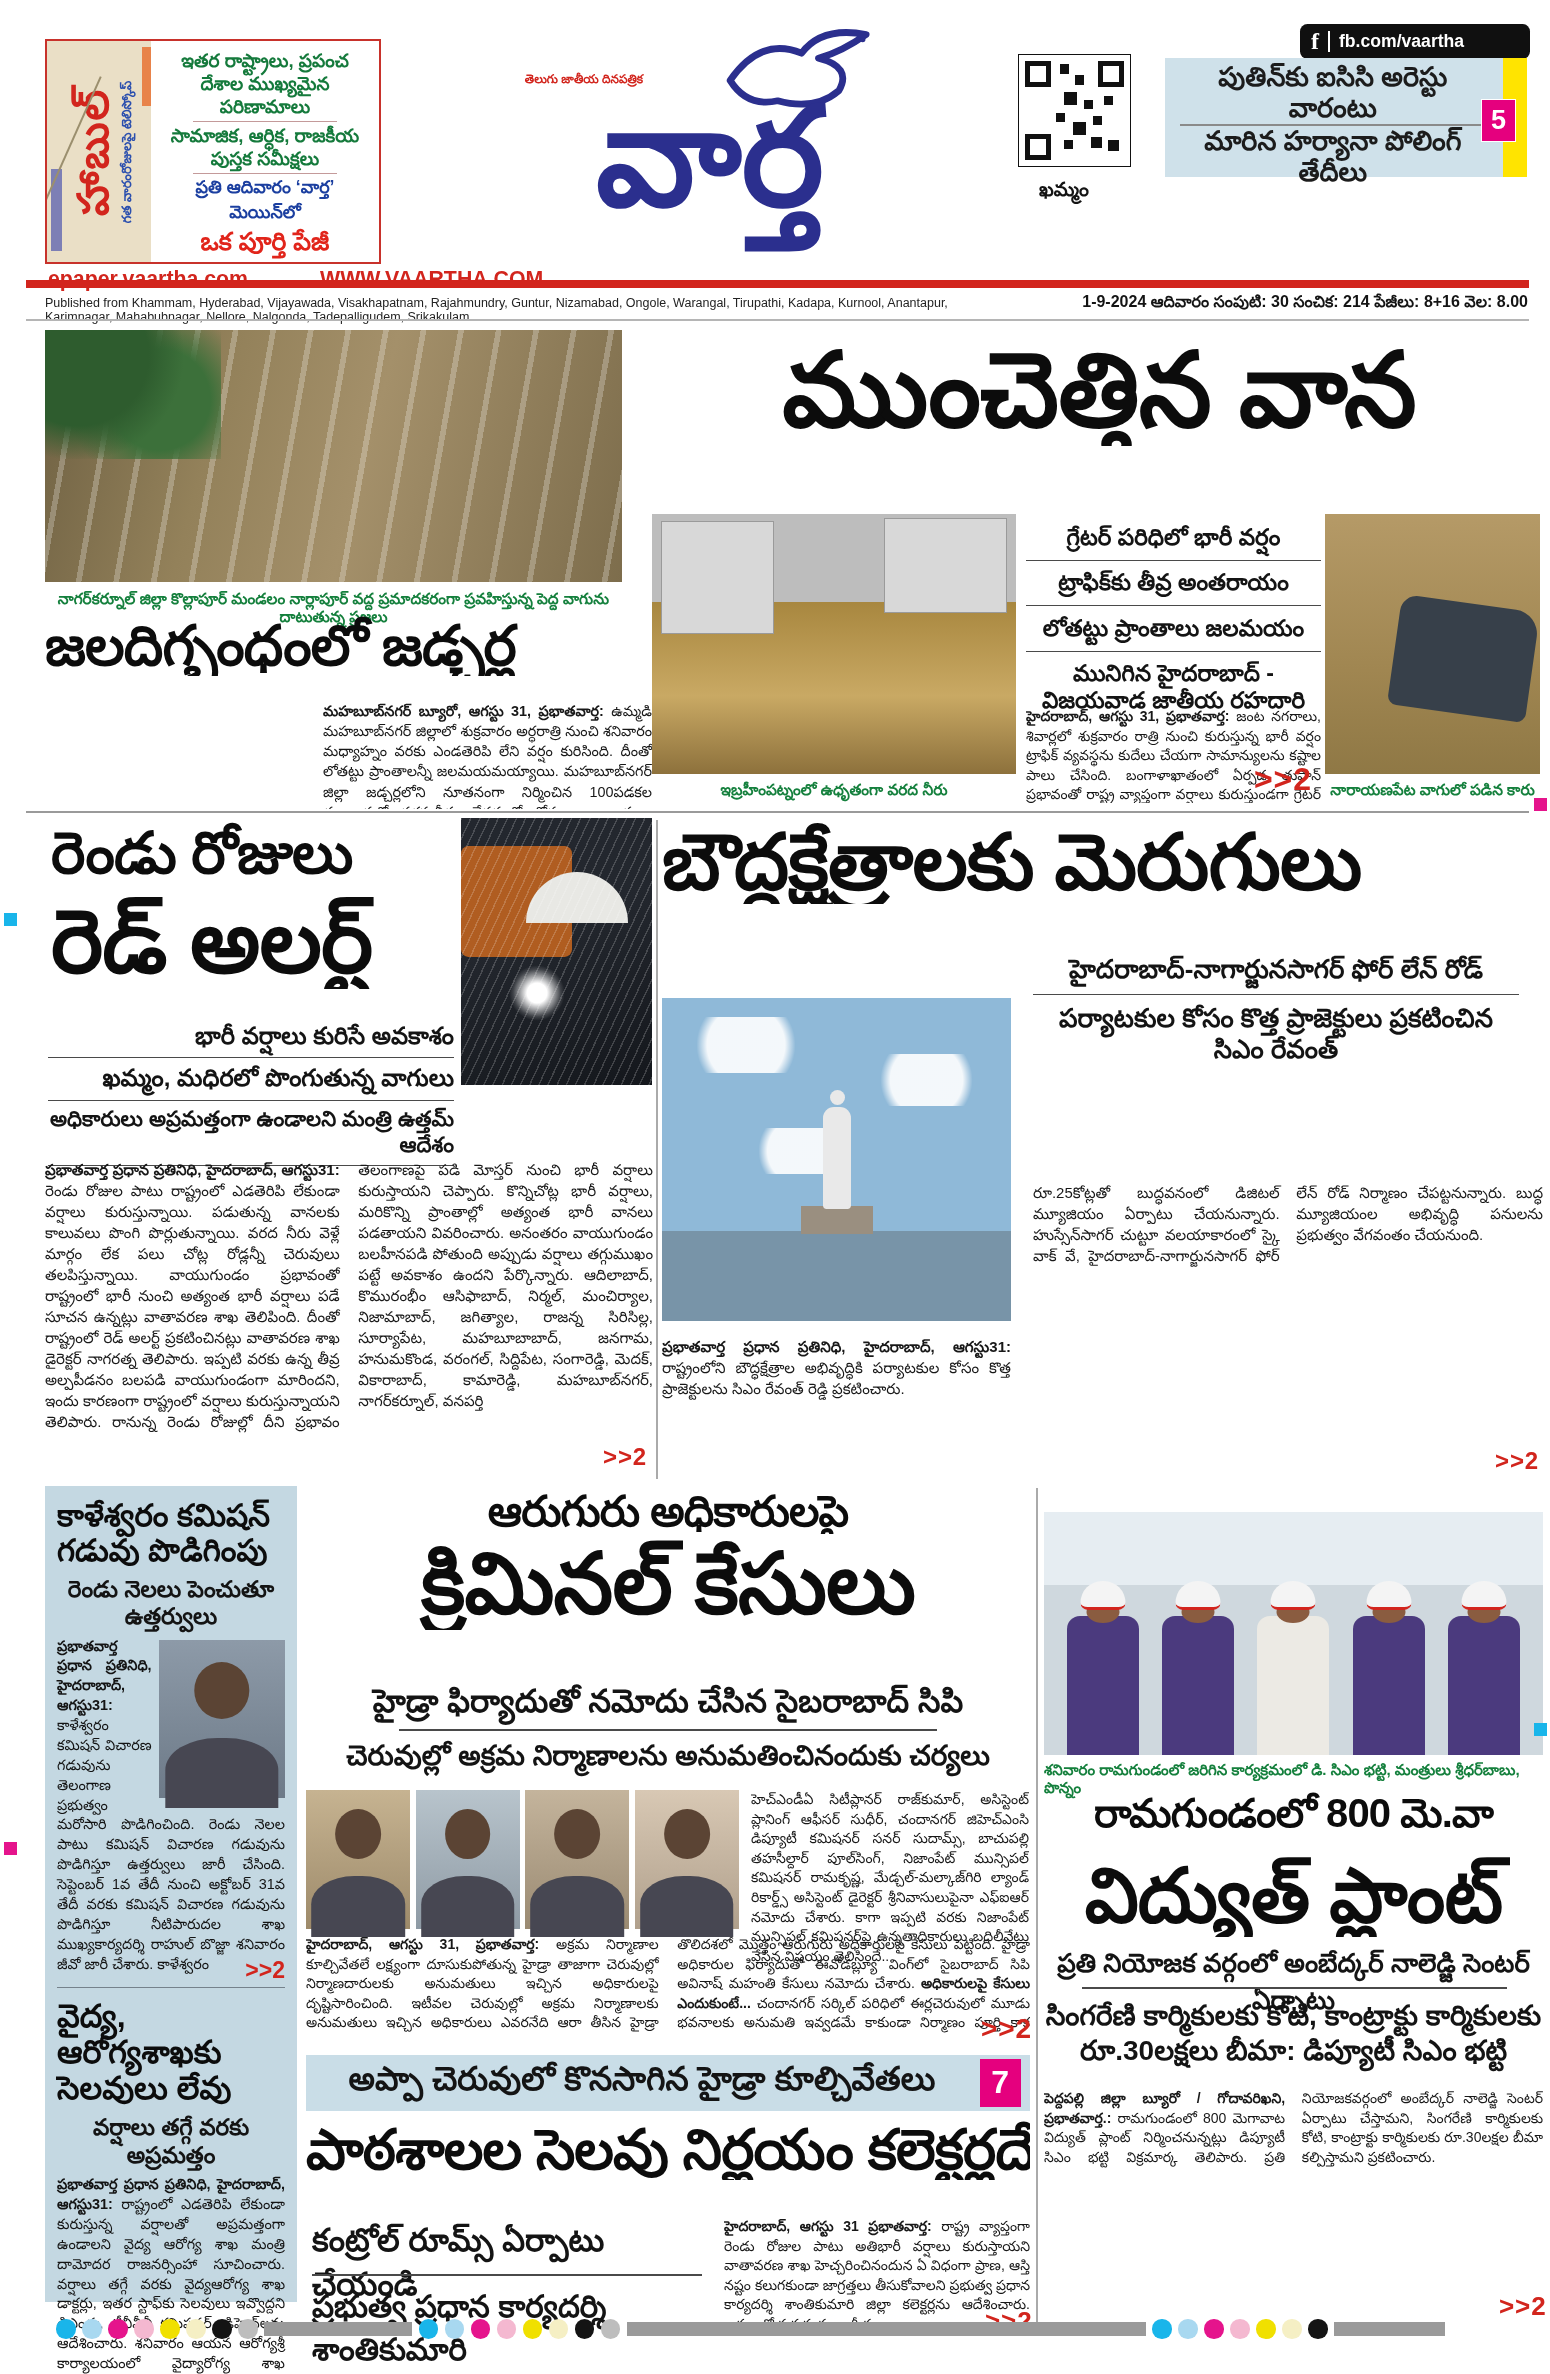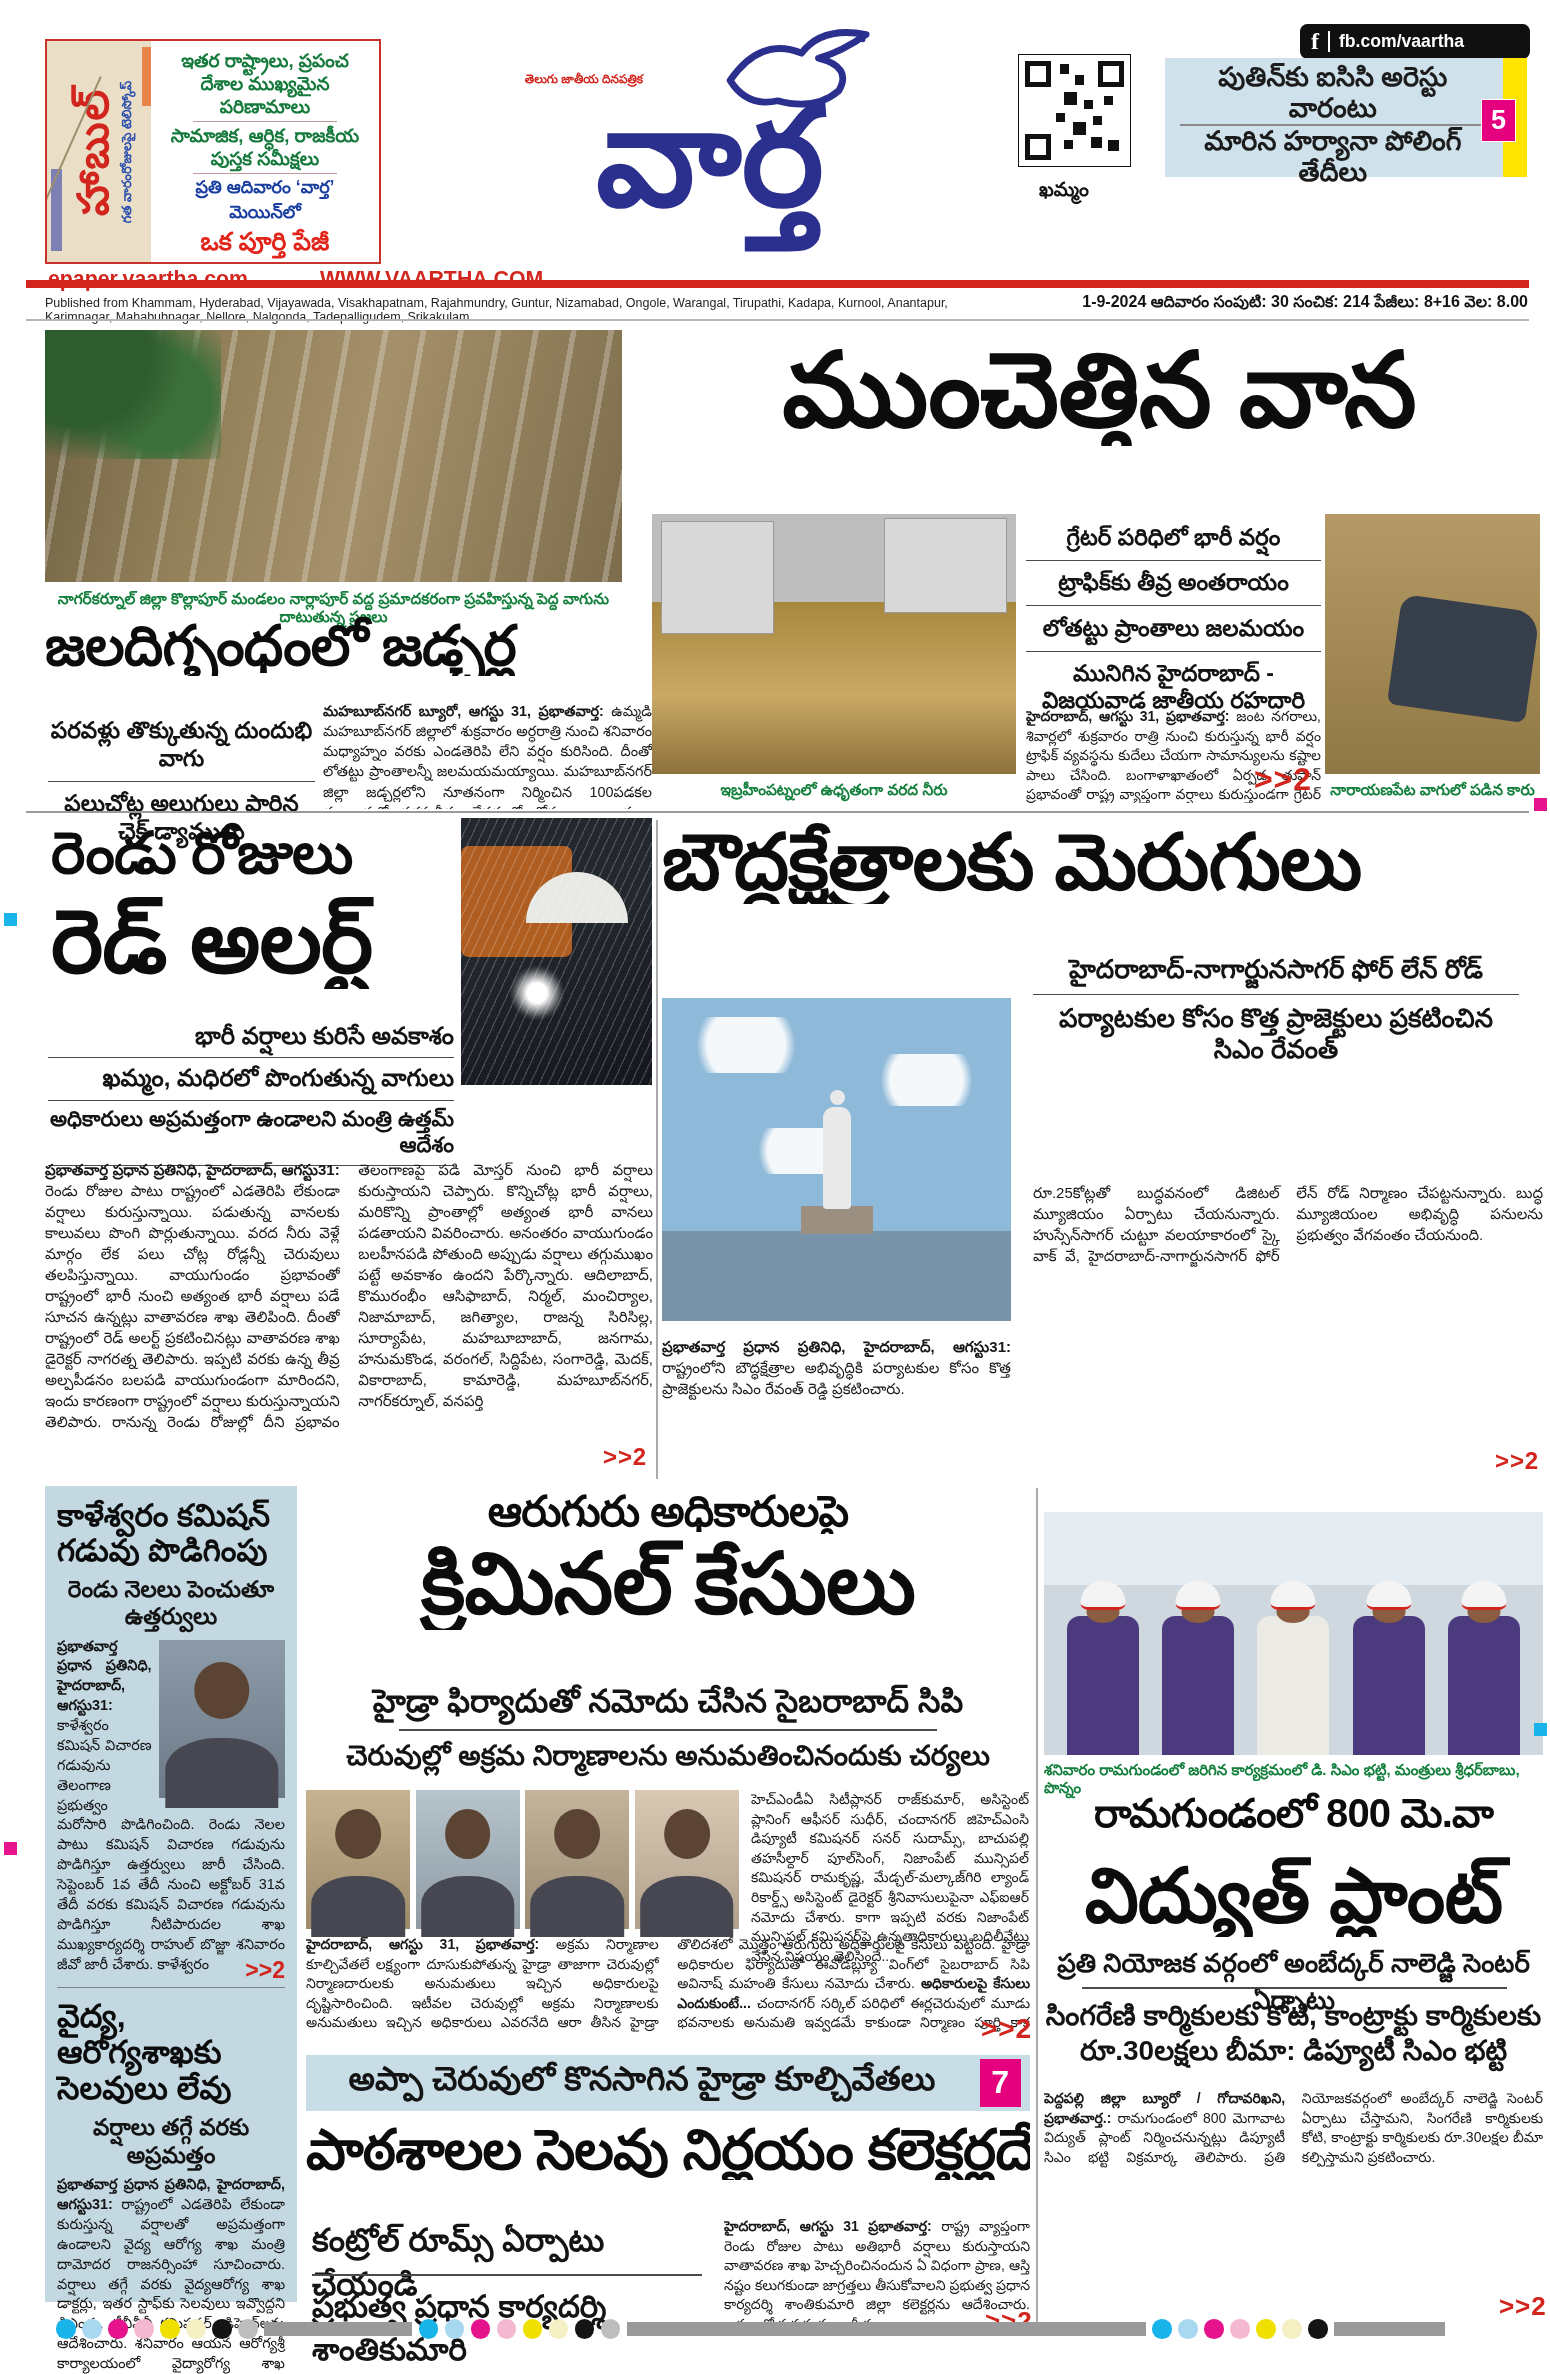--- a/index.html
+++ b/index.html
@@ -235,24 +235,20 @@
   <div class="abs" id="dateline">1-9-2024 ఆదివారం సంపుటి: 30 సంచిక: 214 పేజీలు: 8+16 వెల: 8.00</div>
   <div class="abs" id="rule-thin"></div>
 
   <div class="photo" id="lead-photo-left">
     <div class="foam"></div>
     <div class="foliage"></div>
   </div>
   <div class="cap" id="lead-caption-left">నాగర్‌కర్నూల్ జిల్లా కొల్లాపూర్ మండలం నార్లాపూర్ వద్ద ప్రమాదకరంగా ప్రవహిస్తున్న పెద్ద వాగును దాటుతున్న ప్రజలు</div>
 
   <div class="hl" id="jad-headline">జలదిగ్బంధంలో జడ్చర్ల</div>
-  <div id="jad-decks">
-    <div class="deck-item">పరవళ్లు తొక్కుతున్న దుందుభి వాగు</div>
-    <div class="deck-item last">పలుచోట్ల అలుగులు పారిన చెక్ డ్యాములు</div>
-  </div>
   <div class="body-txt" id="jad-body">
     <span class="byline">మహబూబ్‌నగర్ బ్యూరో, ఆగస్టు 31, ప్రభాతవార్త:</span>
     <span>ఉమ్మడి మహబూబ్‌నగర్ జిల్లాలో శుక్రవారం అర్ధరాత్రి నుంచి శనివారం మధ్యాహ్నం వరకు ఎండతెరిపి లేని వర్షం కురిసింది. దీంతో లోతట్టు ప్రాంతాలన్నీ జలమయమయ్యాయి. మహబూబ్‌నగర్ జిల్లా జడ్చర్లలోని నూతనంగా నిర్మించిన 100పడకల దవాఖానలో వర్షపునీరు చేరడంతో రోగులు ఇబ్బందులు పడ్డారు. మహబూబ్‌నగర్, జడ్చర్లలోని లోతట్టు ప్రాంతాలకు వరద నీరు చేరడంతో ప్రజలు</span>
     
   </div>
 
   <div class="hl" id="lead-main-headline">ముంచెత్తిన వాన</div>
 
   <div class="photo" id="lead-photo-center">
     <div class="bldg" style="left:9.3px;top:7.4px;width:111px;height:111px"></div>

